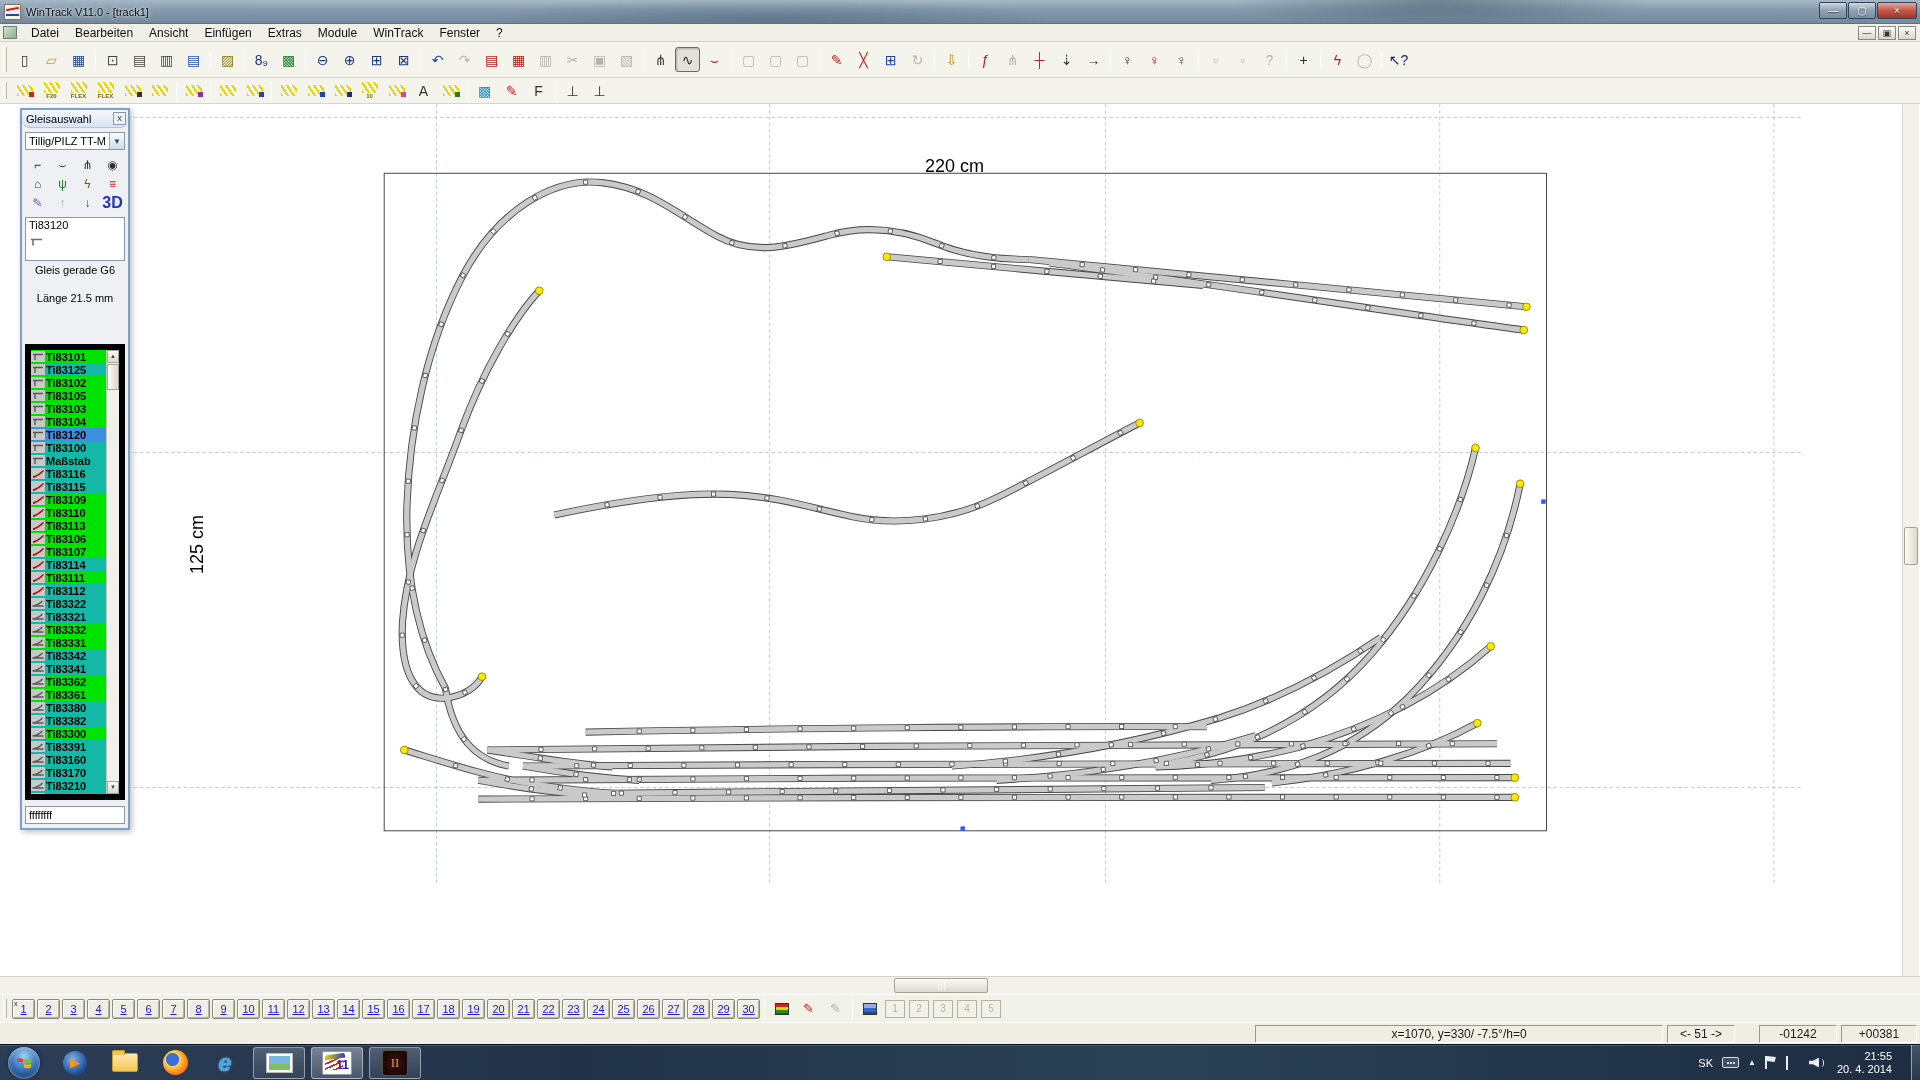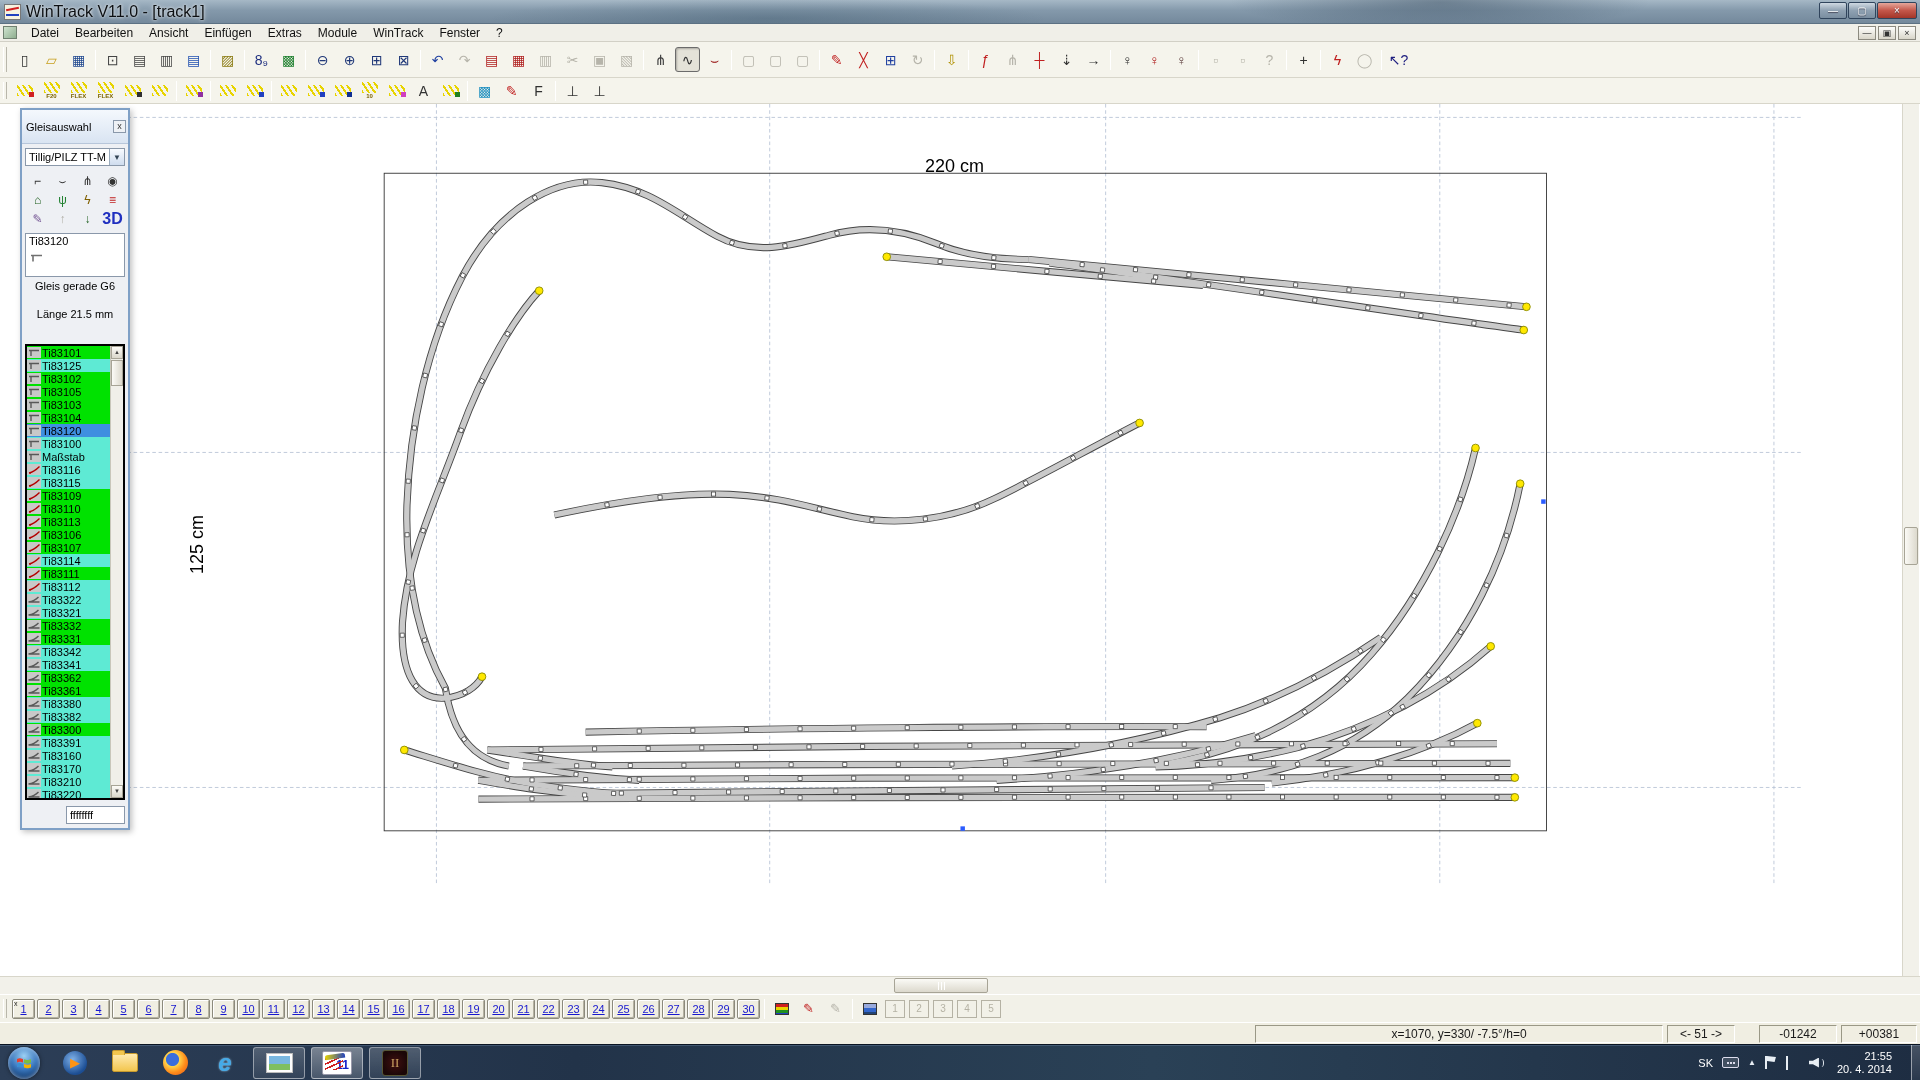--- a/index.html
+++ b/index.html
@@ -9,21 +9,21 @@
   
   #titlebar { position:absolute; left:0; top:0; width:1920px; height:24px;
     background:
       radial-gradient(ellipse 300px 40px at 75% 10%, rgba(20,40,60,.35), transparent 70%),
       radial-gradient(ellipse 400px 30px at 40% 80%, rgba(30,60,80,.25), transparent 70%),
       linear-gradient(180deg,#a6b8c6,#8499ab 45%,#74899c);
     border-bottom:1px solid #5c7183; display:flex; align-items:center; }
   #titlebar .app-ico { width:17px; height:16px; margin:0 5px 0 4px; background:#f6f2e0;
     border:1px solid #777; position:relative; }
   #titlebar .app-ico i { position:absolute; left:1px; right:1px; height:2px; }
-  #title-text { font-size:16px; color:#0c0f12; text-shadow:0 0 3px rgba(255,255,255,.9),0 0 6px rgba(255,255,255,.6); }
+  #title-text { font-size:11px; color:#0c0f12; text-shadow:0 0 3px rgba(255,255,255,.9),0 0 6px rgba(255,255,255,.6); }
   .capbtns { position:absolute; right:3px; top:2px; display:flex; }
   .capbtn { width:28px; height:17px; margin-left:1px; border:1px solid #30445c; border-radius:2px;
     background:linear-gradient(#cfd9e2,#8fa1b2 50%,#7a8ea0); color:#fff; font-size:10px;
     display:flex; align-items:center; justify-content:center; text-shadow:0 1px 1px #334; }
   .capbtn.close { width:40px; background:linear-gradient(#e5a79b,#c4574a 50%,#a33629); }
 
   
   #menubar { position:absolute; left:0; top:24px; width:1920px; height:18px; background:#f0efe8;
     border-bottom:1px solid #d2d0c6; display:flex; align-items:center; font-size:12px; color:#111; }
   #menubar .child-ico { width:14px; height:13px; margin:0 6px 0 3px;
@@ -68,50 +68,50 @@
     display:flex; align-items:center; justify-content:center; gap:2px; }
   #hscroll .thumb i { width:1px; height:8px; background:#9a9788; border-right:1px solid #fff; }
   #vscroll { position:absolute; left:1902px; top:104px; width:17px; height:872px; background:#f2f1ea;
     border-left:1px solid #d8d6ca; }
   #vscroll .thumb { position:absolute; left:1px; top:423px; width:14px; height:38px;
     background:linear-gradient(90deg,#fbfaf6,#dcd9cd); border:1px solid #a7a496; border-radius:2px; }
 
   
   #panel { position:absolute; left:20px; top:108px; width:110px; height:722px;
     background:#eef0f4; border:2px solid #7fa0c6; box-shadow:2px 2px 6px rgba(0,0,0,.25); z-index:8; }
-  #panel-title { height:34px; background:linear-gradient(#f4f8fd,#d9e4f2); border-bottom:1px solid #b7c6da;
-    display:flex; align-items:center; font-size:11px; color:#000; padding-left:4px; }
+  #panel-title { height:18px; background:linear-gradient(#f4f8fd,#d9e4f2); border-bottom:1px solid #b7c6da;
+    display:flex; align-items:center; font-size:11px; color:#000; padding-left:4px;border-radius:8px; }
   #panel-close { margin-left:auto; margin-right:2px; width:13px; height:13px; border:1px solid #8a98aa;
     background:#eef1f5; font-size:9px; line-height:11px; text-align:center; color:#333; }
   #panel-dd { margin:4px 3px 3px 3px; height:18px; background:#fff; border:1px solid #8a98aa;
     display:flex; align-items:center; font-size:11px; }
   #panel-dd .val { flex:1; padding-left:3px; white-space:nowrap; overflow:hidden; }
   #panel-dd .arrow { width:15px; height:16px; background:linear-gradient(#f8fbff,#cfdcee);
     border-left:1px solid #9ab; font-size:8px; display:flex; align-items:center; justify-content:center; color:#345; }
   #panel-tools { display:grid; grid-template-columns:repeat(4,1fr); padding:2px 3px; }
   .ptool { height:19px; display:flex; align-items:center; justify-content:center; font-size:12px; color:#333; }
   .ptool.d { color:#b0aea6; }
   #sel-box { margin:3px 3px 0 3px; height:44px; background:#fff; border:1px solid #8a98aa;
     font-size:11px; padding:1px 3px; color:#000; }
   #sel-box svg { display:block; margin-top:6px; }
   .desc { text-align:center; font-size:11px; color:#000; margin-top:3px; }
-  #listbox { position:absolute; left:3px; right:3px; top:234px; bottom:28px; background:#5eead4;
-    border:2px solid #000000; overflow:hidden; }
+  #listbox { position:absolute; left:3px; right:3px; top:234px; bottom:28px; background:#14b8a6;
+    border:6px solid #000000; overflow:hidden;font-weight:bold; }
   .lrow { height:13px; display:flex; align-items:center; font-size:11px; color:#000; white-space:nowrap; }
   .lrow .chip { width:14px; height:11px; background:#c8c8c8; margin-right:1px; flex:none; }
   .lrow.green { background:#00e200; }
   .lrow.sel { background:#3f8fe0; }
   #list-scroll { position:absolute; right:0; top:0; bottom:0; width:13px; background:#f0efe9; border-left:1px solid #c8c6ba; }
   #list-scroll .a { position:absolute; left:0; width:12px; height:13px; background:linear-gradient(#fcfbf7,#dbd8cc);
     border:1px solid #a7a496; font-size:6px; text-align:center; line-height:11px; color:#444; }
   #list-scroll .a.up { top:0; } #list-scroll .a.dn { bottom:0; }
   #list-scroll .th { position:absolute; left:0; top:14px; width:12px; height:26px;
     background:linear-gradient(90deg,#fcfbf7,#dbd8cc); border:1px solid #a7a496; }
   #filter { position:absolute; left:3px; right:3px; bottom:4px; height:18px; background:#fff;
-    border:1px solid #8a98aa; font-size:11px; padding-left:3px; color:#000; display:flex; align-items:center;margin-left:41px; }
+    border:1px solid #8a98aa; font-size:11px; padding-left:3px; color:#000; display:flex; align-items:center; }
 
   
   #tabbar { position:absolute; left:0; top:994px; width:1920px; height:28px; background:#f2f1e8;
     border-top:1px solid #fff; display:flex; align-items:center; }
   .tab { width:23px; height:20px; margin:0 1px; background:#f0eee2; border:1px solid #8c8a7c;
     box-shadow:inset 1px 1px 0 #fff, inset -1px -1px 0 #b5b2a2; border-radius:2px;
     display:flex; align-items:center; justify-content:center;
     font-size:11px; color:#1818cf; text-decoration:underline; position:relative; }
   .tab sup { position:absolute; left:1px; top:0px; font-size:7px; color:#222; text-decoration:none; }
   .tbar-btn { width:25px; height:21px; margin:0 1px; display:flex; align-items:center; justify-content:center;

